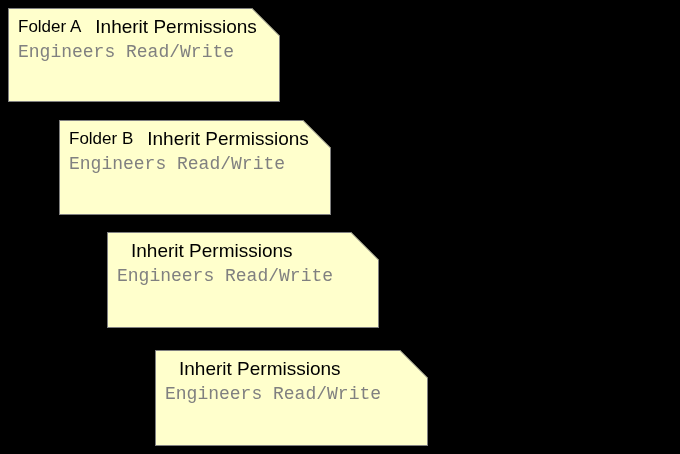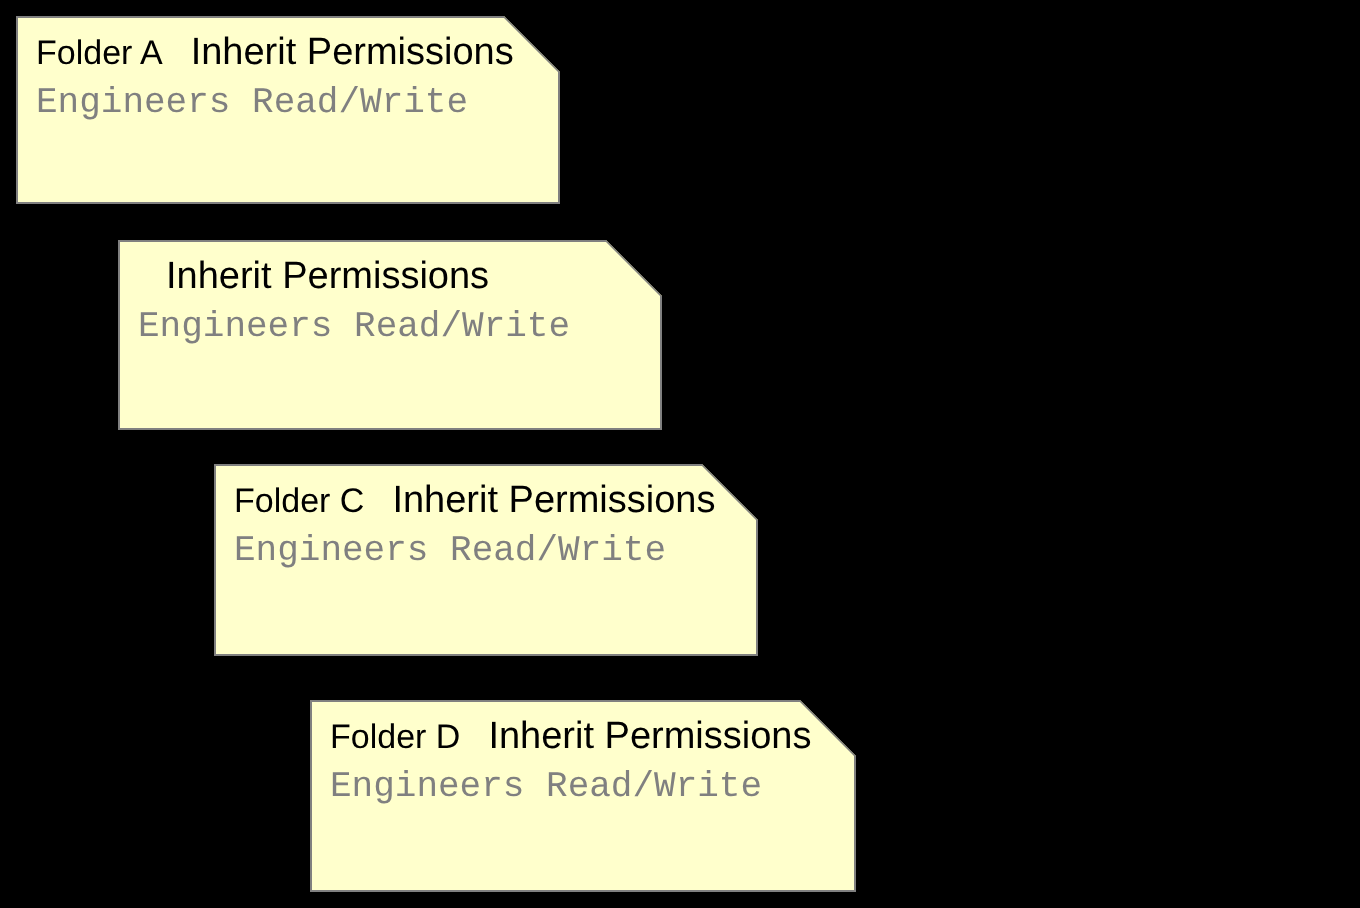--- a/index.html
+++ b/index.html
@@ -115,43 +115,42 @@
       </div>
       <div class="note-perm" style="color: rgb(128, 128, 128);">Engineers Read/Write</div>
     </div>
   </div>
 
   <div class="note" id="note-1" style="left: 59px; top: 120px; width: 272px; height: 95px;">
     <div class="note-border" style="background: rgb(128, 128, 128);"></div>
     <div class="note-fill" style="background: rgb(255, 255, 204);"></div>
     <div class="note-content">
       <div class="note-header">
+        <span class="note-title" style="color: rgb(0, 0, 0);">Folder B</span>
         <span class="note-tag" style="color: rgb(0, 0, 0);">Inherit Permissions</span>
       </div>
       <div class="note-perm" style="color: rgb(128, 128, 128);">Engineers Read/Write</div>
     </div>
   </div>
 
   <div class="note" id="note-2" style="left: 107px; top: 232px; width: 272px; height: 96px;">
     <div class="note-border" style="background: rgb(128, 128, 128);"></div>
     <div class="note-fill" style="background: rgb(255, 255, 204);"></div>
     <div class="note-content">
       <div class="note-header">
-        <span class="note-title" style="color: rgb(0, 0, 0);">Folder C</span>
         <span class="note-tag" style="color: rgb(0, 0, 0);">Inherit Permissions</span>
       </div>
       <div class="note-perm" style="color: rgb(128, 128, 128);">Engineers Read/Write</div>
     </div>
   </div>
 
   <div class="note" id="note-3" style="left: 155px; top: 350px; width: 273px; height: 96px;">
     <div class="note-border" style="background: rgb(128, 128, 128);"></div>
     <div class="note-fill" style="background: rgb(255, 255, 204);"></div>
     <div class="note-content">
       <div class="note-header">
-        <span class="note-title" style="color: rgb(0, 0, 0);">Folder D</span>
         <span class="note-tag" style="color: rgb(0, 0, 0);">Inherit Permissions</span>
       </div>
       <div class="note-perm" style="color: rgb(128, 128, 128);">Engineers Read/Write</div>
     </div>
   </div>
 
 </div>
 
 </body></html>

